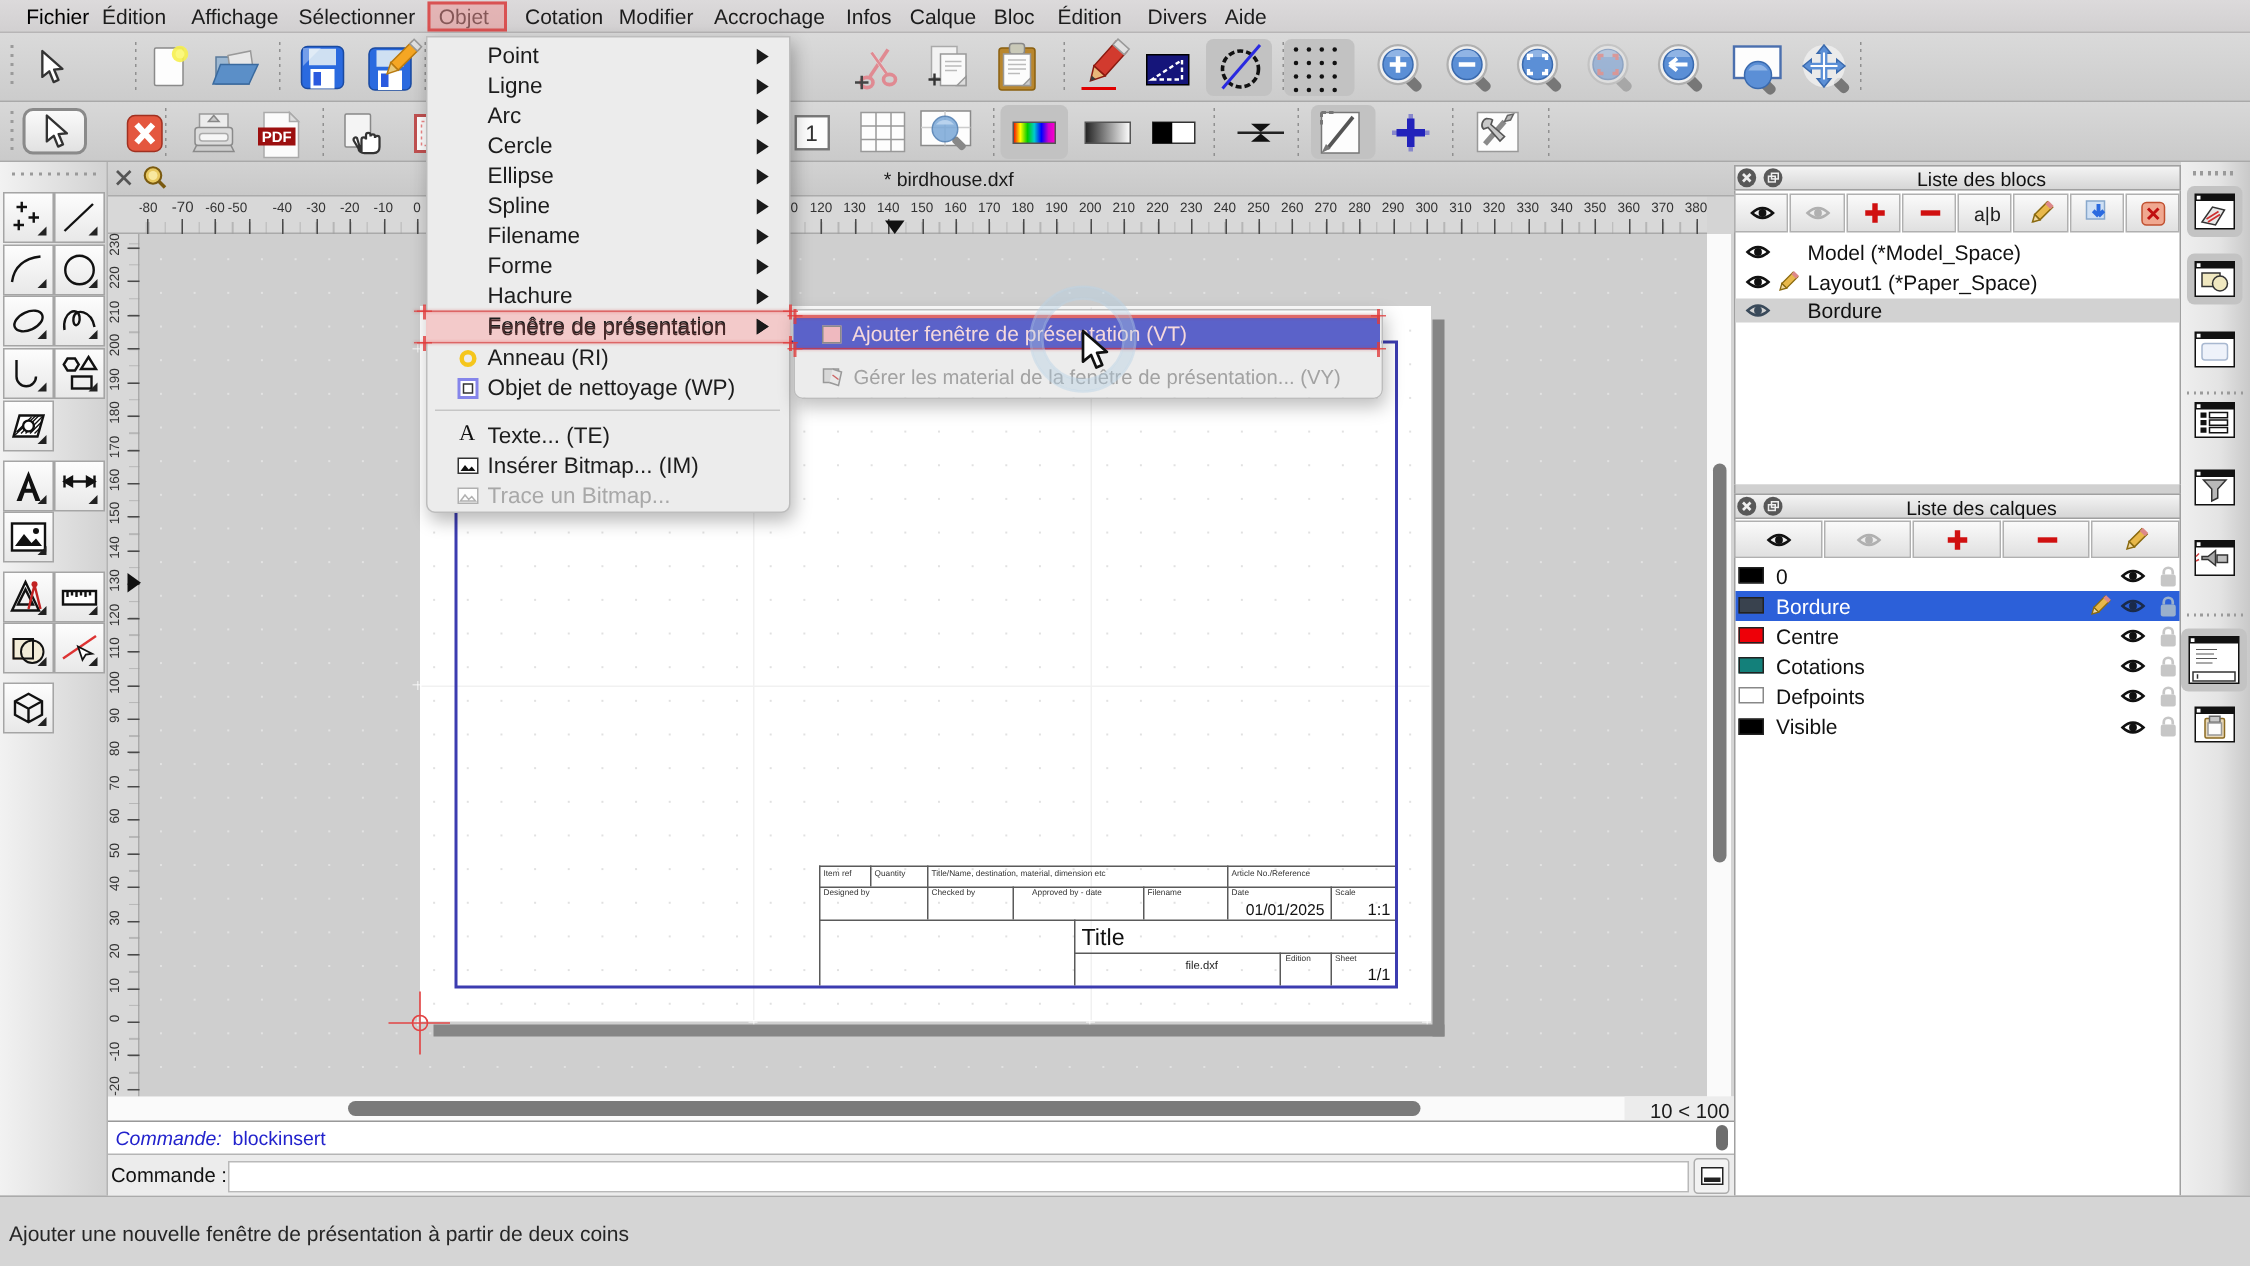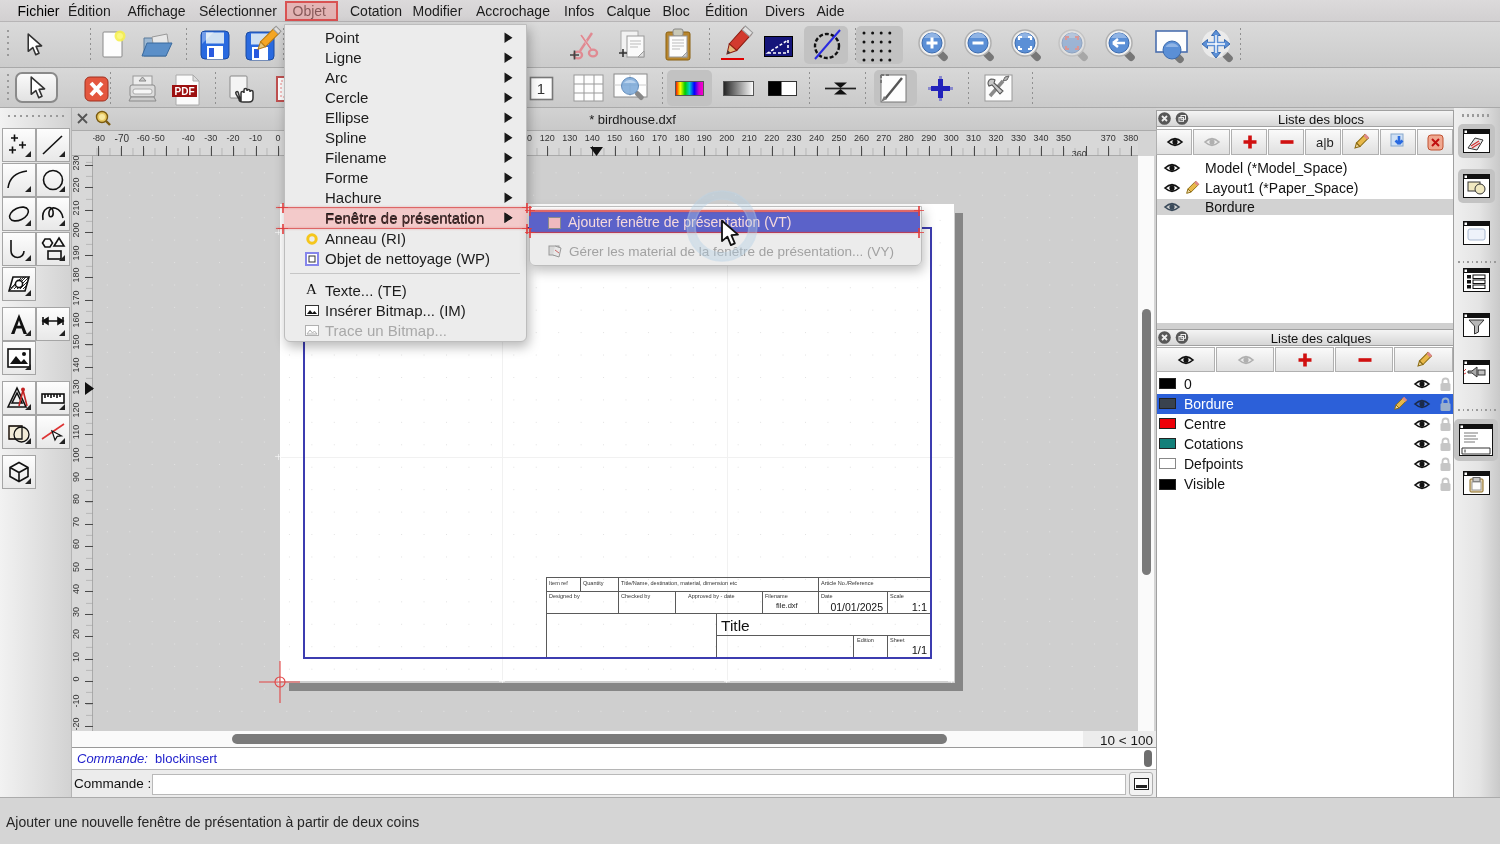--- a/index.html
+++ b/index.html
@@ -68,21 +68,21 @@
 <div class="t" style="left:549px;top:579.5px;font-size:6px;color:#333;z-index:2;transform:scale(.92);transform-origin:left top">Item ref</div>
 <div class="t" style="left:583px;top:579.5px;font-size:6px;color:#333;z-index:2;transform:scale(.92);transform-origin:left top">Quantity</div>
 <div class="t" style="left:621px;top:579.5px;font-size:6px;color:#333;z-index:2;transform:scale(.92);transform-origin:left top">Title/Name, destination, material, dimension etc</div>
 <div class="t" style="left:821px;top:579.5px;font-size:6px;color:#333;z-index:2;transform:scale(.92);transform-origin:left top">Article No./Reference</div>
 <div class="t" style="left:549px;top:593px;font-size:6px;color:#333;z-index:2;transform:scale(.92);transform-origin:left top">Designed by</div>
 <div class="t" style="left:621px;top:593px;font-size:6px;color:#333;z-index:2;transform:scale(.92);transform-origin:left top">Checked by</div>
 <div class="t" style="left:688px;top:593px;font-size:6px;color:#333;z-index:2;transform:scale(.92);transform-origin:left top">Approved by - date</div>
 <div class="t" style="left:765px;top:593px;font-size:6px;color:#333;z-index:2;transform:scale(.92);transform-origin:left top">Filename</div>
 <div class="t" style="left:821px;top:593px;font-size:6px;color:#333;z-index:2;transform:scale(.92);transform-origin:left top">Date</div>
 <div class="t" style="left:890px;top:593px;font-size:6px;color:#333;z-index:2;transform:scale(.92);transform-origin:left top">Scale</div>
-<div class="t" style="left:776px;top:601px;font-size:7.5px;color:#222;z-index:2;width:36px;">file.dxf</div>
+<div class="t" style="left:776px;top:639px;font-size:7.5px;color:#222;z-index:2;width:36px;text-align:right">file.dxf</div>
 <div class="t" style="left:830px;top:601px;font-size:10.5px;color:#111;z-index:2;width:53px;text-align:right">01/01/2025</div>
 <div class="t" style="left:908px;top:601px;font-size:11px;color:#111;z-index:2;width:19px;text-align:right">1:1</div>
 <div class="t" style="left:721px;top:617px;font-size:15.5px;color:#111;z-index:2">Title</div>
 <div class="t" style="left:857px;top:637px;font-size:6px;color:#333;z-index:2;transform:scale(.92);transform-origin:left top">Edition</div>
 <div class="t" style="left:890px;top:637px;font-size:6px;color:#333;z-index:2;transform:scale(.92);transform-origin:left top">Sheet</div>
 <div class="t" style="left:905px;top:644px;font-size:11px;color:#111;z-index:2;width:22px;text-align:right">1/1</div>
 <svg style="left:0;top:0;z-index:3" width="1500" height="844" viewBox="0 0 1500 844">
     <g stroke="#e24444" stroke-width="1.1" fill="none">
       <line x1="259" y1="682" x2="300" y2="682"></line>
       <line x1="280" y1="661" x2="280" y2="703"></line>
@@ -173,21 +173,21 @@
 <div style="position:absolute;left:866.6400000000001px;top:2px;width:28px;text-align:center;font-size:9px;color:#333">310</div>
 <div style="position:absolute;left:903.08px;top:15px;width:1px;height:10px;background:#4a4a4a"></div>
 <div style="position:absolute;left:889.08px;top:2px;width:28px;text-align:center;font-size:9px;color:#333">320</div>
 <div style="position:absolute;left:925.5200000000001px;top:15px;width:1px;height:10px;background:#4a4a4a"></div>
 <div style="position:absolute;left:911.5200000000001px;top:2px;width:28px;text-align:center;font-size:9px;color:#333">330</div>
 <div style="position:absolute;left:947.96px;top:15px;width:1px;height:10px;background:#4a4a4a"></div>
 <div style="position:absolute;left:933.96px;top:2px;width:28px;text-align:center;font-size:9px;color:#333">340</div>
 <div style="position:absolute;left:970.4000000000001px;top:15px;width:1px;height:10px;background:#4a4a4a"></div>
 <div style="position:absolute;left:956.4000000000001px;top:2px;width:28px;text-align:center;font-size:9px;color:#333">350</div>
 <div style="position:absolute;left:992.8400000000001px;top:15px;width:1px;height:10px;background:#4a4a4a"></div>
-<div style="position:absolute;left:978.8400000000001px;top:18px;width:28px;text-align:left;font-size:9px;color:#333">360</div>
+<div style="position:absolute;left:978.8400000000001px;top:2px;width:28px;text-align:center;font-size:9px;color:#333">360</div>
 <div style="position:absolute;left:1015.2800000000002px;top:15px;width:1px;height:10px;background:#4a4a4a"></div>
 <div style="position:absolute;left:1001.2800000000002px;top:2px;width:28px;text-align:center;font-size:9px;color:#333">370</div>
 <div style="position:absolute;left:1037.72px;top:15px;width:1px;height:10px;background:#4a4a4a"></div>
 <div style="position:absolute;left:1023.72px;top:2px;width:28px;text-align:center;font-size:9px;color:#333">380</div>
 </div>
 <div class="" style="left:86px;top:156px;width:7px;height:575px;background:repeating-linear-gradient(180deg,#a0a0a0 0px,#a0a0a0 1px,transparent 1px,transparent 11.22px);background-position:0 8.88px;z-index:3;opacity:.6"></div>
 <div class="" style="left:85px;top:725.88px;width:8px;height:1px;background:#4a4a4a;z-index:3"></div>
 <div class="t" style="left:62px;top:718.88px;font-size:9px;color:#333;z-index:3;width:28px;text-align:center;transform:rotate(-90deg)">-20</div>
 <div class="" style="left:85px;top:703.44px;width:8px;height:1px;background:#4a4a4a;z-index:3"></div>
 <div class="t" style="left:62px;top:696.44px;font-size:9px;color:#333;z-index:3;width:28px;text-align:center;transform:rotate(-90deg)">-10</div>

